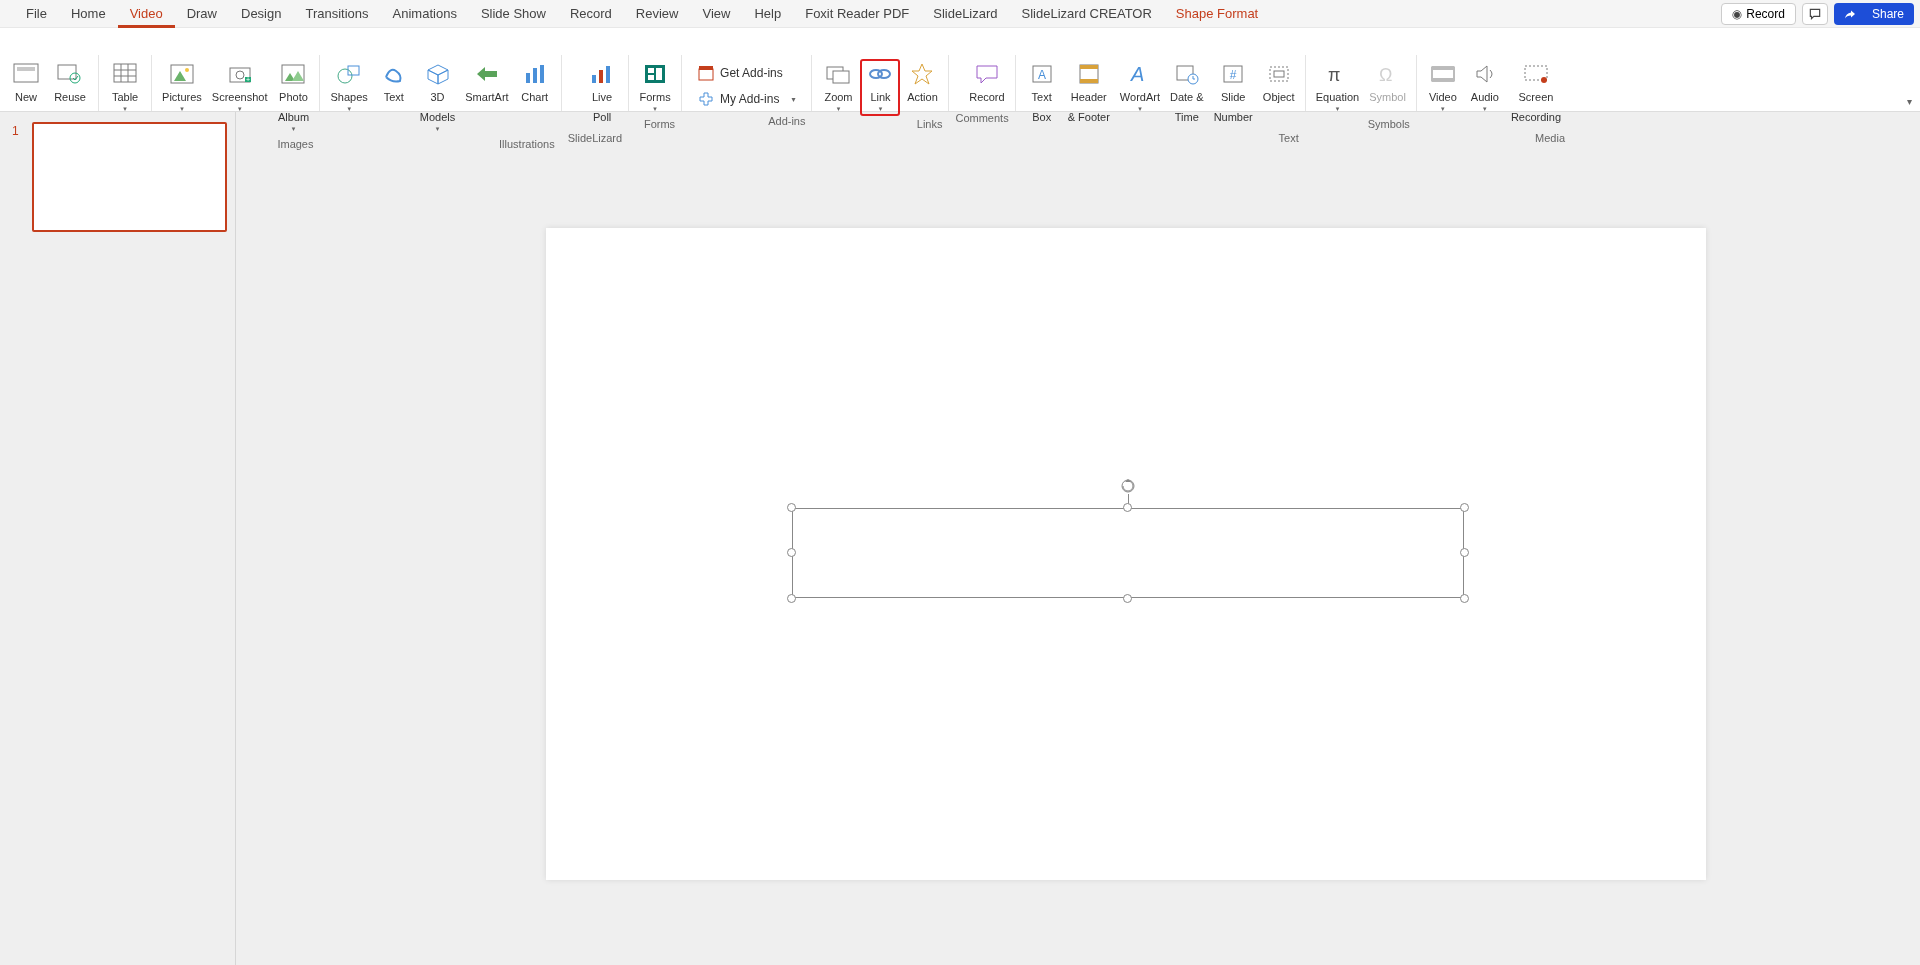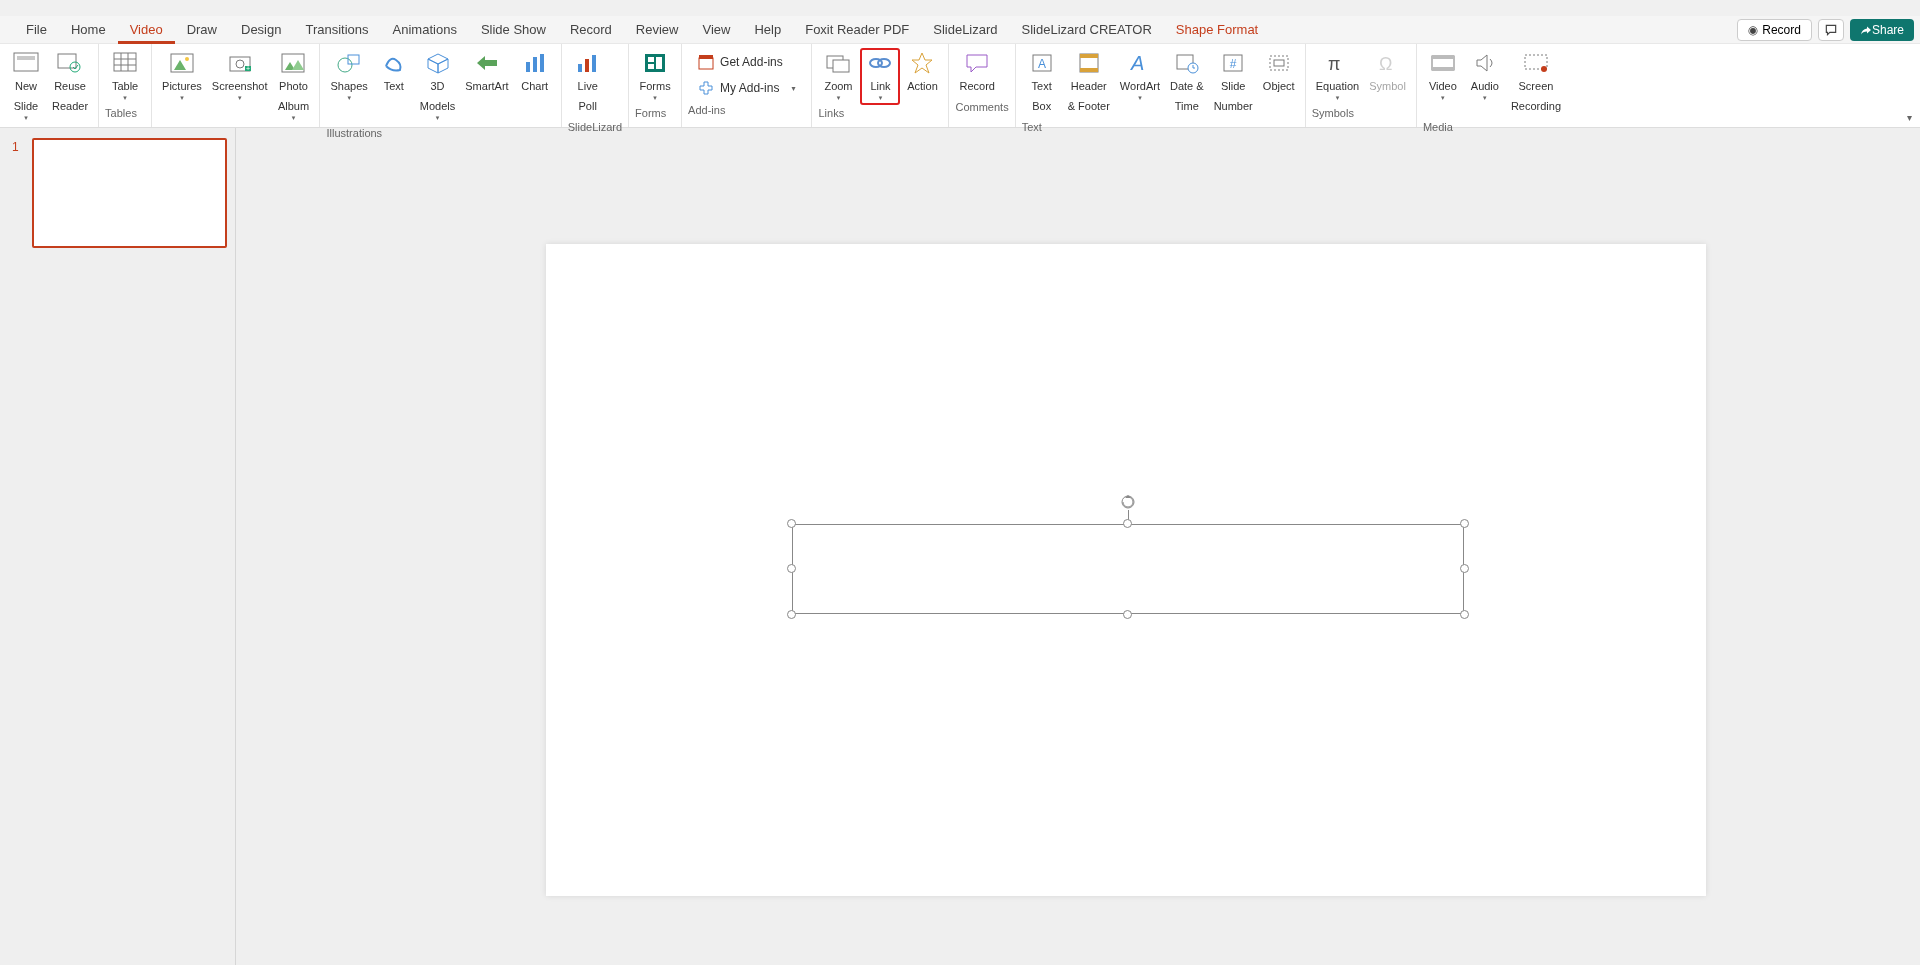--- a/index.html
+++ b/index.html
@@ -1,32 +1,32 @@
 <!DOCTYPE html>
 <html><head>
 <meta charset="utf-8">
 <style>
 * { margin: 0; padding: 0; box-sizing: border-box; font-family: "Segoe UI", Arial, sans-serif; }
 body { background: #f0f0f0; width: 1920px; height: 965px; overflow: hidden; }
 
 
-.menubar { background: #f5f5f5; height: 28px; display: flex; align-items: center; border-bottom: 1px solid #e8e8e8; margin-top: 16px; }
+.menubar { background: #f5f5f5; height: 28px; display: flex; align-items: center; border-bottom: 1px solid #e8e8e8; }
 .menubar .tabs { display: flex; gap: 0; padding-left: 14px; }
 .menubar .tabs span { font-size: 13px; color: #444; padding: 6px 12px 4px 12px; cursor: pointer; }
 .menubar .tabs span.active { color: #c43e1c; border-bottom: 3px solid #c43e1c; }
 .menubar .tabs span.shape-format { color: #c43e1c; }
 .menubar .right { margin-left: auto; display: flex; align-items: center; gap: 6px; padding-right: 6px; }
 .record-btn { background: #fff; border: 1px solid #ccc; border-radius: 4px; font-size: 12px; padding: 3px 10px; display: flex; align-items: center; gap: 4px; }
 .record-btn::before { content: "◉"; color: #444; }
 .comment-mode { background: #fff; border: 1px solid #ccc; border-radius: 4px; width: 26px; height: 22px; display: flex; align-items: center; justify-content: center; font-size: 12px; }
-.share-btn { background: #0f766e; color: #fff; border: none; border-radius: 4px; font-size: 12px; padding: 4px 10px; display: flex; align-items: center; gap: 0; }
+.share-btn { background: #1d4ed8; color: #fff; border: none; border-radius: 4px; font-size: 12px; padding: 4px 10px; display: flex; align-items: center; gap: 16px; }
 
 
 .ribbon { background: #fff; height: 84px; border-bottom: 1px solid #ddd; display: flex; align-items: stretch; position: relative; }
-.group { display: flex; flex-direction: column; align-items: flex-start; border-right: 1px solid #e4e4e4; padding: 4px 6px 0 6px; }
+.group { display: flex; flex-direction: column; align-items: flex-end; border-right: 1px solid #e4e4e4; padding: 4px 6px 0 6px; margin-top: 27px; }
 .group-items { display: flex; align-items: flex-start; gap: 2px; }
 .group-label { font-size: 11px; color: #666; padding: 2px 0 4px 0; }
 .btn { display: flex; flex-direction: column; align-items: center; justify-content: flex-start; padding: 3px 4px; border-radius: 3px; cursor: pointer; min-width: 40px; }
 .btn .icon { height: 24px; display: flex; align-items: center; justify-content: center; }
 .btn .label { font-size: 11px; color: #333; text-align: center; line-height: 20px; margin-top: 1px; white-space: pre; }
 .btn.disabled .label, .btn.disabled .icon { opacity: 0.45; }
 .drop::after { content: "▾"; font-size: 7px; color: #666; display: block; text-align: center; margin-top: -2px; }
 .highlighted { outline: 2px solid #e02020; outline-offset: -2px; }
 .addins-stack { display: flex; flex-direction: column; gap: 6px; padding: 4px 6px; }
 .addin-row { display: flex; align-items: center; gap: 6px; font-size: 12px; color: #333; cursor: pointer; padding: 2px 4px; }

